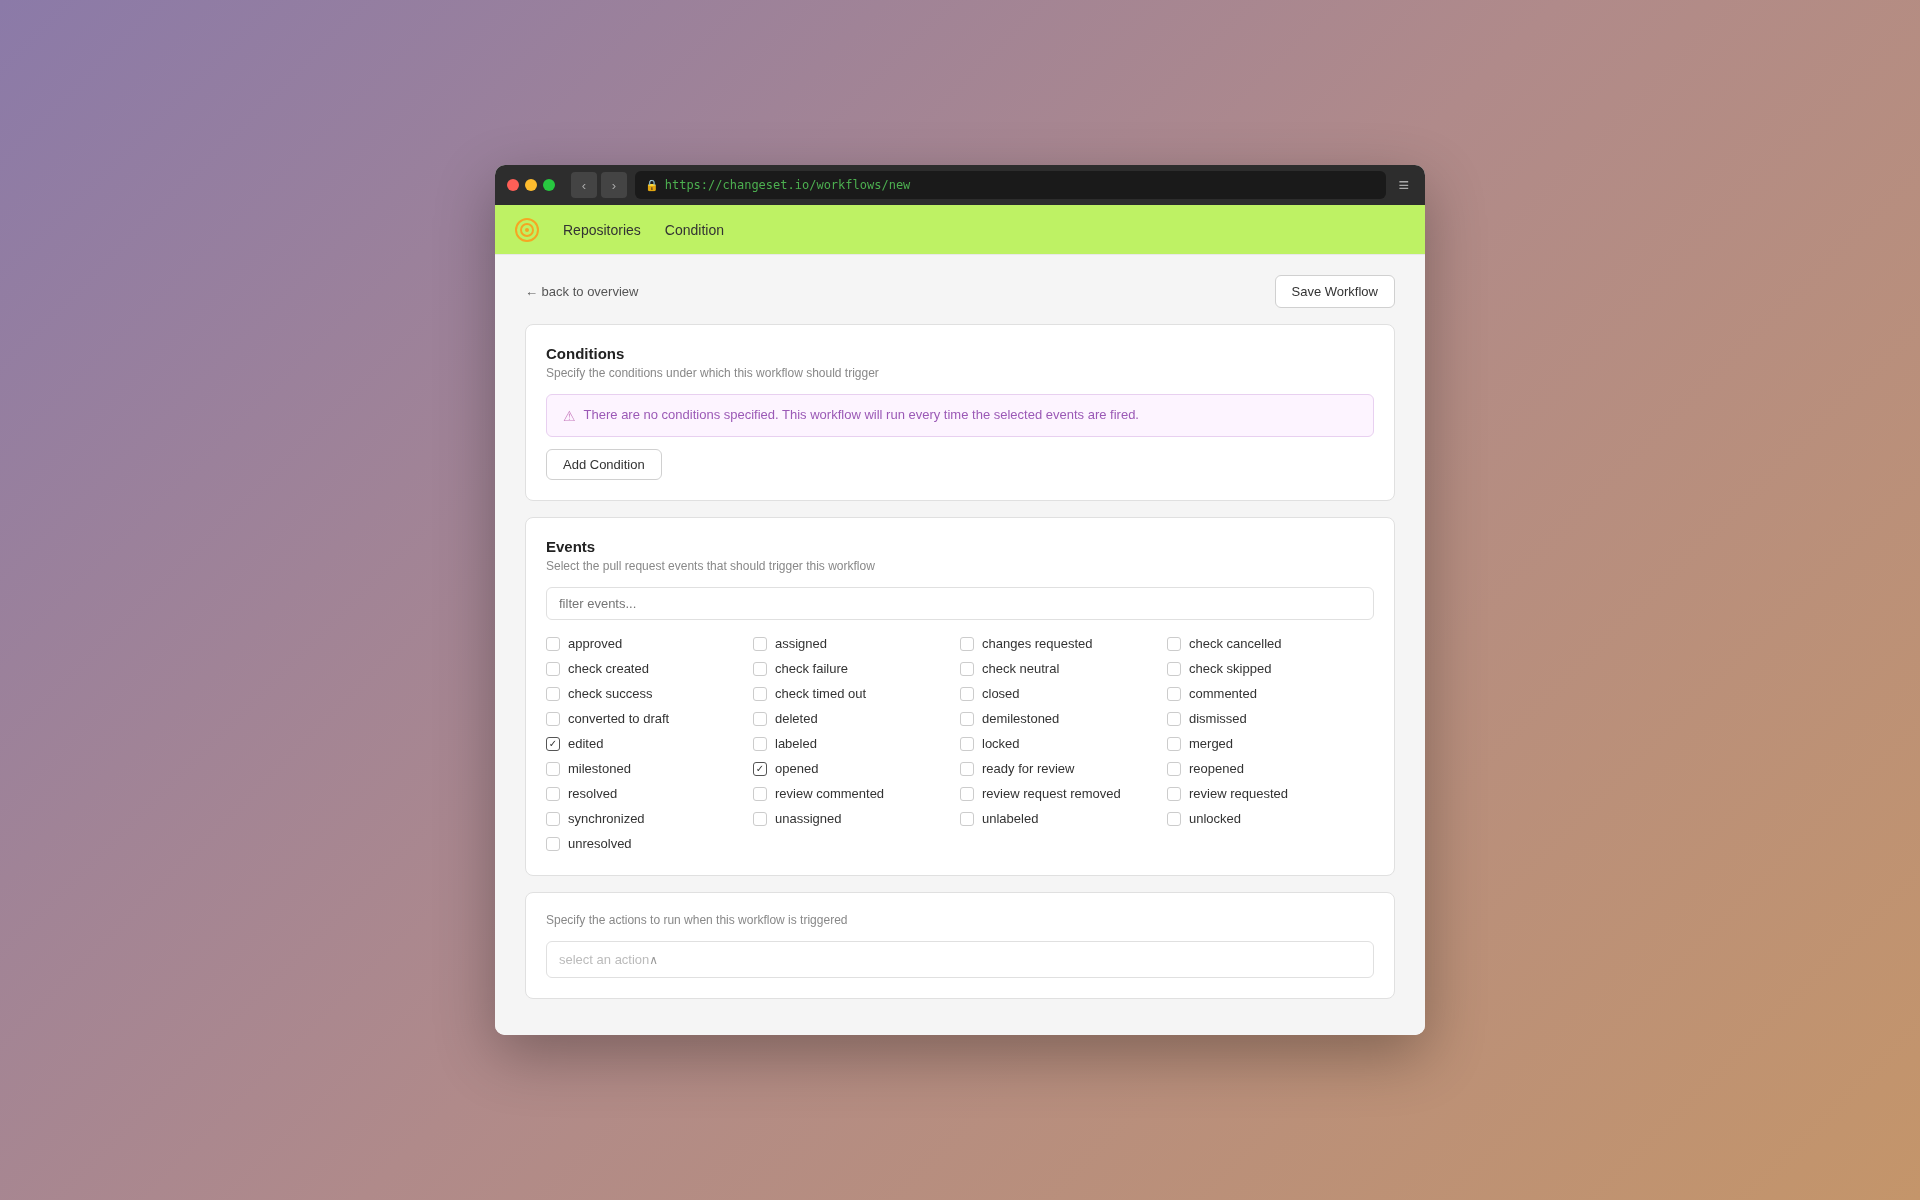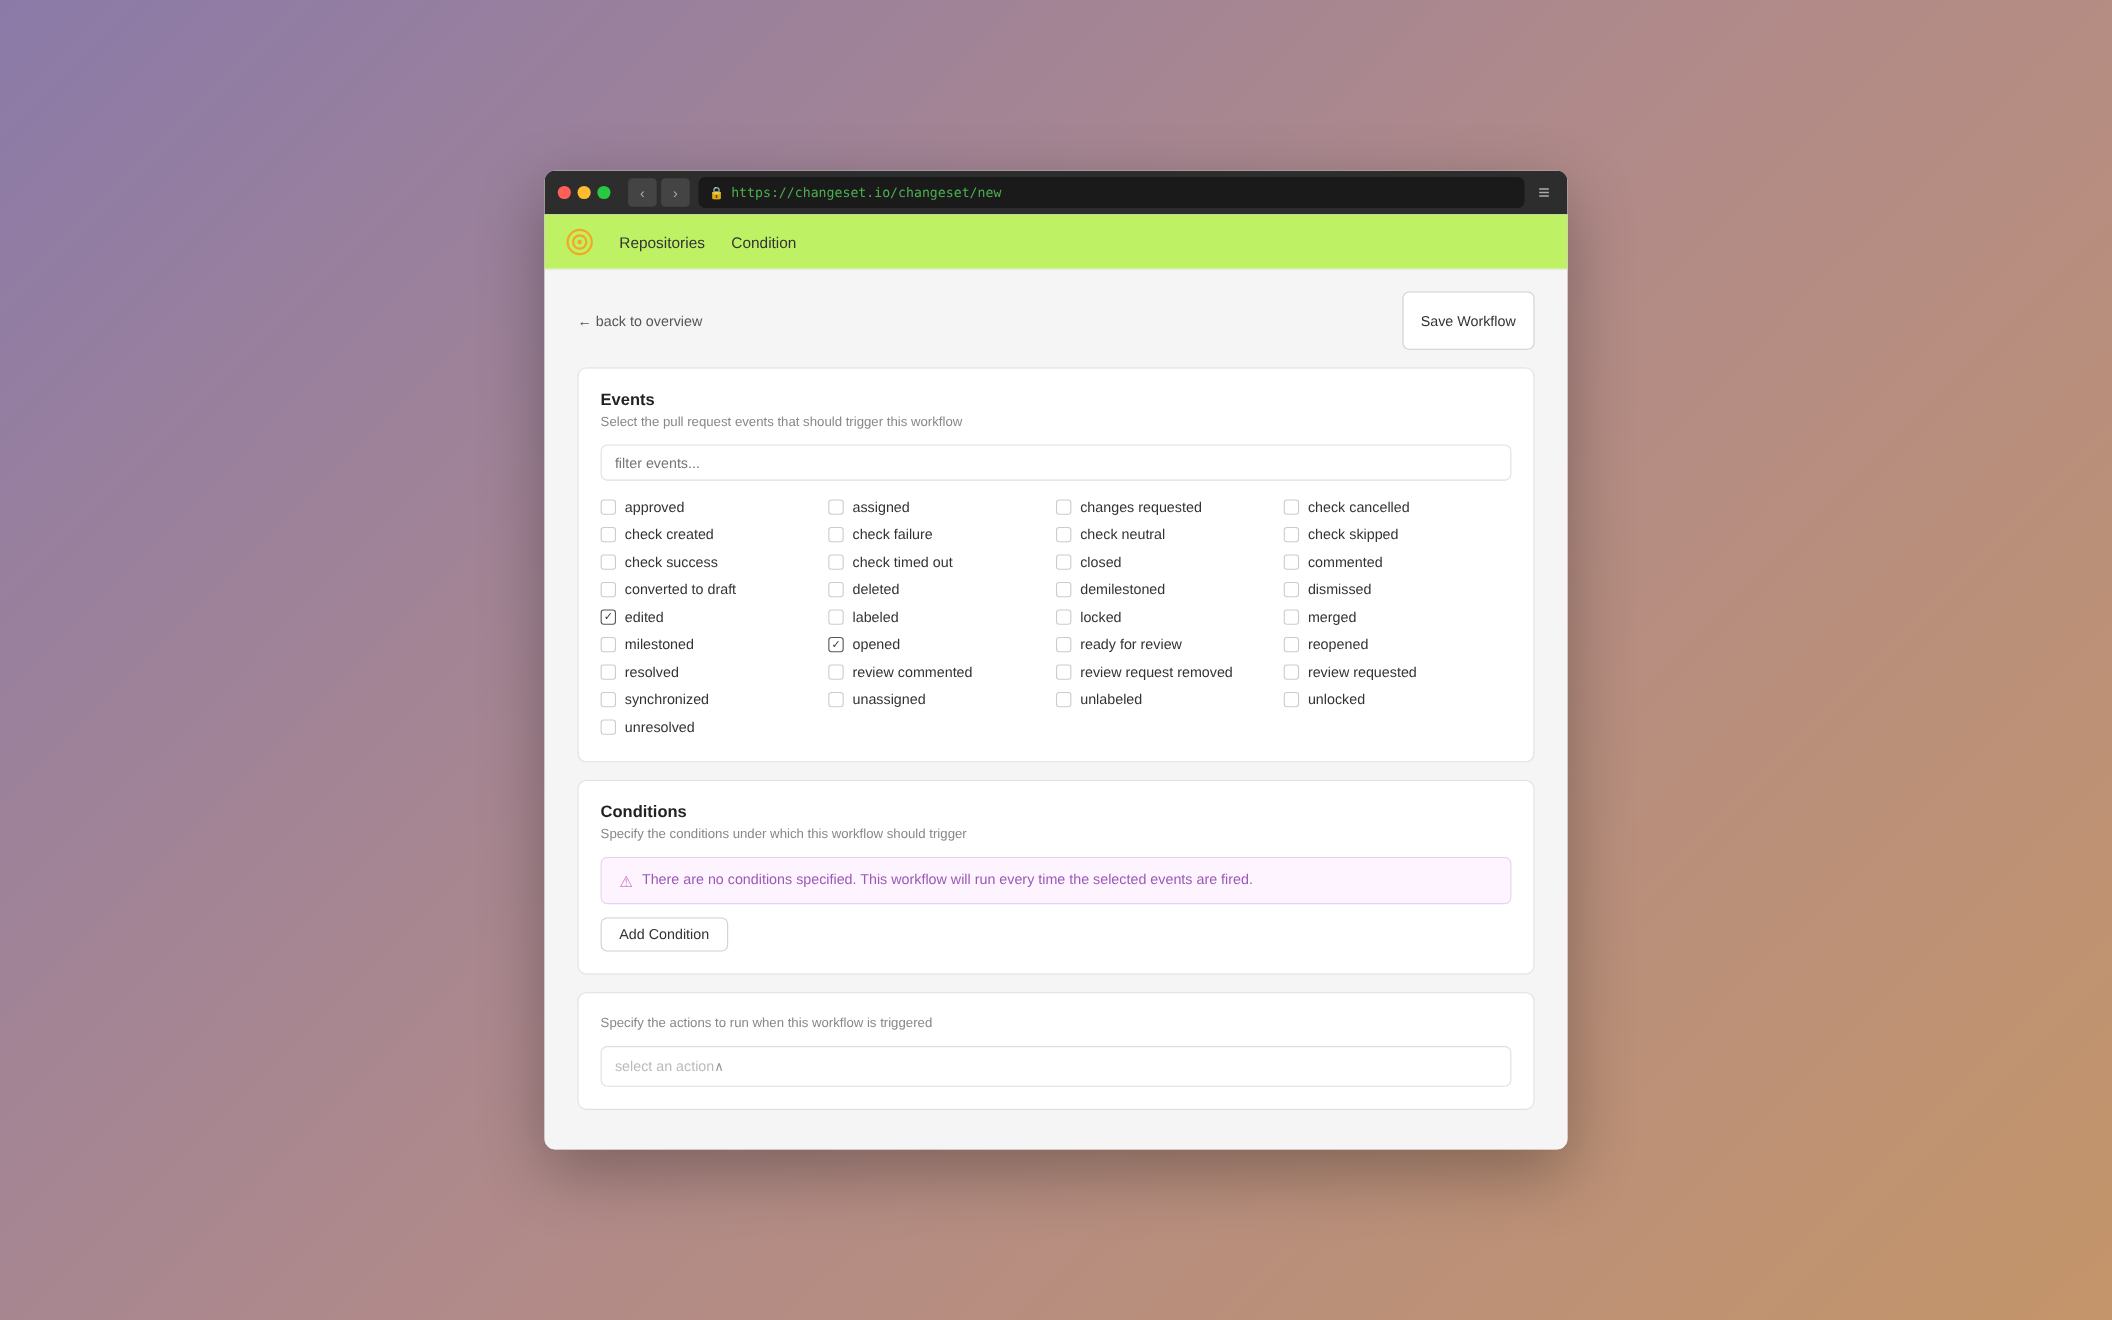--- a/index.html
+++ b/index.html
@@ -121,21 +121,21 @@
     .back-link {
       font-size: 13px;
       color: #555;
       cursor: pointer;
       text-decoration: none;
     }
     .save-btn {
       background: #fff;
       border: 1px solid #d0d0d0;
       border-radius: 6px;
-      padding: 18px 16px;
+      padding: 8px 16px;
       font-size: 13px;
       color: #333;
       cursor: pointer;
     }
     .section-card {
       background: #fff;
       border: 1px solid #e0e0e0;
       border-radius: 8px;
       padding: 20px;
       margin-bottom: 16px;
@@ -247,21 +247,21 @@
       <div class="traffic-light tl-close"></div>
       <div class="traffic-light tl-min"></div>
       <div class="traffic-light tl-max"></div>
     </div>
     <div class="nav-buttons">
       <button class="nav-btn">‹</button>
       <button class="nav-btn">›</button>
     </div>
     <div class="address-bar">
       <span class="lock-icon">🔒</span>
-      <span>https://changeset.io/changeset/new</span>
+      <span>https://changeset.io/workflows/new</span>
     </div>
     <button class="hamburger-btn">≡</button>
   </div>
 
   <div class="app-content">
 
     <div class="app-nav">
       <div class="app-logo">
         <svg width="16" height="16" viewBox="0 0 16 16" fill="none">
           <circle cx="8" cy="8" r="6" stroke="#f5a623" stroke-width="2" fill="none"></circle>
@@ -273,167 +273,167 @@
     </div>
 
     <div class="page-container">
 
       <div class="page-header">
         <span class="back-link">← back to overview</span>
         <button class="save-btn">Save Workflow</button>
       </div>
 
       <div class="section-card">
-        <div class="section-title">Events</div>
-        <div class="section-desc">Select the pull request events that should trigger this workflow</div>
-        <input class="filter-input" type="text" placeholder="filter events..." style="">
-        <div class="events-grid" id="events-grid">
-        <div class="event-item">
-              <div class="checkbox"></div>
-              <span>approved</span>
-            </div>
-            <div class="event-item">
-              <div class="checkbox"></div>
-              <span>assigned</span>
-            </div>
-            <div class="event-item">
-              <div class="checkbox"></div>
-              <span>changes requested</span>
-            </div>
-            <div class="event-item">
-              <div class="checkbox"></div>
-              <span>check cancelled</span>
-            </div>
-            <div class="event-item">
-              <div class="checkbox"></div>
-              <span>check created</span>
-            </div>
-            <div class="event-item">
-              <div class="checkbox"></div>
-              <span>check failure</span>
-            </div>
-            <div class="event-item">
-              <div class="checkbox"></div>
-              <span>check neutral</span>
-            </div>
-            <div class="event-item">
-              <div class="checkbox"></div>
-              <span>check skipped</span>
-            </div>
-            <div class="event-item">
-              <div class="checkbox"></div>
-              <span>check success</span>
-            </div>
-            <div class="event-item">
-              <div class="checkbox"></div>
-              <span>check timed out</span>
-            </div>
-            <div class="event-item">
-              <div class="checkbox"></div>
-              <span>closed</span>
-            </div>
-            <div class="event-item">
-              <div class="checkbox"></div>
-              <span>commented</span>
-            </div>
-            <div class="event-item">
-              <div class="checkbox"></div>
-              <span>converted to draft</span>
-            </div>
-            <div class="event-item">
-              <div class="checkbox"></div>
-              <span>deleted</span>
-            </div>
-            <div class="event-item">
-              <div class="checkbox"></div>
-              <span>demilestoned</span>
-            </div>
-            <div class="event-item">
-              <div class="checkbox"></div>
-              <span>dismissed</span>
-            </div>
-            <div class="event-item">
-              <div class="checkbox checked"></div>
-              <span>edited</span>
-            </div>
-            <div class="event-item">
-              <div class="checkbox"></div>
-              <span>labeled</span>
-            </div>
-            <div class="event-item">
-              <div class="checkbox"></div>
-              <span>locked</span>
-            </div>
-            <div class="event-item">
-              <div class="checkbox"></div>
-              <span>merged</span>
-            </div>
-            <div class="event-item">
-              <div class="checkbox"></div>
-              <span>milestoned</span>
-            </div>
-            <div class="event-item">
-              <div class="checkbox checked"></div>
-              <span>opened</span>
-            </div>
-            <div class="event-item">
-              <div class="checkbox"></div>
-              <span>ready for review</span>
-            </div>
-            <div class="event-item">
-              <div class="checkbox"></div>
-              <span>reopened</span>
-            </div>
-            <div class="event-item">
-              <div class="checkbox"></div>
-              <span>resolved</span>
-            </div>
-            <div class="event-item">
-              <div class="checkbox"></div>
-              <span>review commented</span>
-            </div>
-            <div class="event-item">
-              <div class="checkbox"></div>
-              <span>review request removed</span>
-            </div>
-            <div class="event-item">
-              <div class="checkbox"></div>
-              <span>review requested</span>
-            </div>
-            <div class="event-item">
-              <div class="checkbox"></div>
-              <span>synchronized</span>
-            </div>
-            <div class="event-item">
-              <div class="checkbox"></div>
-              <span>unassigned</span>
-            </div>
-            <div class="event-item">
-              <div class="checkbox"></div>
-              <span>unlabeled</span>
-            </div>
-            <div class="event-item">
-              <div class="checkbox"></div>
-              <span>unlocked</span>
-            </div>
-            <div class="event-item">
-              <div class="checkbox"></div>
-              <span>unresolved</span>
-            </div>
-          </div>
-      </div>
-
-      <div class="section-card">
         <div class="section-title">Conditions</div>
         <div class="section-desc">Specify the conditions under which this workflow should trigger</div>
         <div class="warning-banner">
           <span class="warning-icon">⚠</span>
           <span class="warning-text">There are no conditions specified. This workflow will run every time the selected events are fired.</span>
         </div>
         <button class="add-condition-btn">Add Condition</button>
+      </div>
+
+      <div class="section-card">
+        <div class="section-title">Events</div>
+        <div class="section-desc">Select the pull request events that should trigger this workflow</div>
+        <input class="filter-input" type="text" placeholder="filter events..." style="">
+        <div class="events-grid" id="events-grid">
+        <div class="event-item">
+              <div class="checkbox"></div>
+              <span>approved</span>
+            </div>
+            <div class="event-item">
+              <div class="checkbox"></div>
+              <span>assigned</span>
+            </div>
+            <div class="event-item">
+              <div class="checkbox"></div>
+              <span>changes requested</span>
+            </div>
+            <div class="event-item">
+              <div class="checkbox"></div>
+              <span>check cancelled</span>
+            </div>
+            <div class="event-item">
+              <div class="checkbox"></div>
+              <span>check created</span>
+            </div>
+            <div class="event-item">
+              <div class="checkbox"></div>
+              <span>check failure</span>
+            </div>
+            <div class="event-item">
+              <div class="checkbox"></div>
+              <span>check neutral</span>
+            </div>
+            <div class="event-item">
+              <div class="checkbox"></div>
+              <span>check skipped</span>
+            </div>
+            <div class="event-item">
+              <div class="checkbox"></div>
+              <span>check success</span>
+            </div>
+            <div class="event-item">
+              <div class="checkbox"></div>
+              <span>check timed out</span>
+            </div>
+            <div class="event-item">
+              <div class="checkbox"></div>
+              <span>closed</span>
+            </div>
+            <div class="event-item">
+              <div class="checkbox"></div>
+              <span>commented</span>
+            </div>
+            <div class="event-item">
+              <div class="checkbox"></div>
+              <span>converted to draft</span>
+            </div>
+            <div class="event-item">
+              <div class="checkbox"></div>
+              <span>deleted</span>
+            </div>
+            <div class="event-item">
+              <div class="checkbox"></div>
+              <span>demilestoned</span>
+            </div>
+            <div class="event-item">
+              <div class="checkbox"></div>
+              <span>dismissed</span>
+            </div>
+            <div class="event-item">
+              <div class="checkbox checked"></div>
+              <span>edited</span>
+            </div>
+            <div class="event-item">
+              <div class="checkbox"></div>
+              <span>labeled</span>
+            </div>
+            <div class="event-item">
+              <div class="checkbox"></div>
+              <span>locked</span>
+            </div>
+            <div class="event-item">
+              <div class="checkbox"></div>
+              <span>merged</span>
+            </div>
+            <div class="event-item">
+              <div class="checkbox"></div>
+              <span>milestoned</span>
+            </div>
+            <div class="event-item">
+              <div class="checkbox checked"></div>
+              <span>opened</span>
+            </div>
+            <div class="event-item">
+              <div class="checkbox"></div>
+              <span>ready for review</span>
+            </div>
+            <div class="event-item">
+              <div class="checkbox"></div>
+              <span>reopened</span>
+            </div>
+            <div class="event-item">
+              <div class="checkbox"></div>
+              <span>resolved</span>
+            </div>
+            <div class="event-item">
+              <div class="checkbox"></div>
+              <span>review commented</span>
+            </div>
+            <div class="event-item">
+              <div class="checkbox"></div>
+              <span>review request removed</span>
+            </div>
+            <div class="event-item">
+              <div class="checkbox"></div>
+              <span>review requested</span>
+            </div>
+            <div class="event-item">
+              <div class="checkbox"></div>
+              <span>synchronized</span>
+            </div>
+            <div class="event-item">
+              <div class="checkbox"></div>
+              <span>unassigned</span>
+            </div>
+            <div class="event-item">
+              <div class="checkbox"></div>
+              <span>unlabeled</span>
+            </div>
+            <div class="event-item">
+              <div class="checkbox"></div>
+              <span>unlocked</span>
+            </div>
+            <div class="event-item">
+              <div class="checkbox"></div>
+              <span>unresolved</span>
+            </div>
+          </div>
       </div>
 
       <div class="section-card">
         <div class="section-desc">Specify the actions to run when this workflow is triggered</div>
         <div class="action-select">
           <span style="color:#bbb; font-size:13px;">select an action</span>
           <span class="chevron-icon">∧</span>
         </div>
       </div>
     </div>

